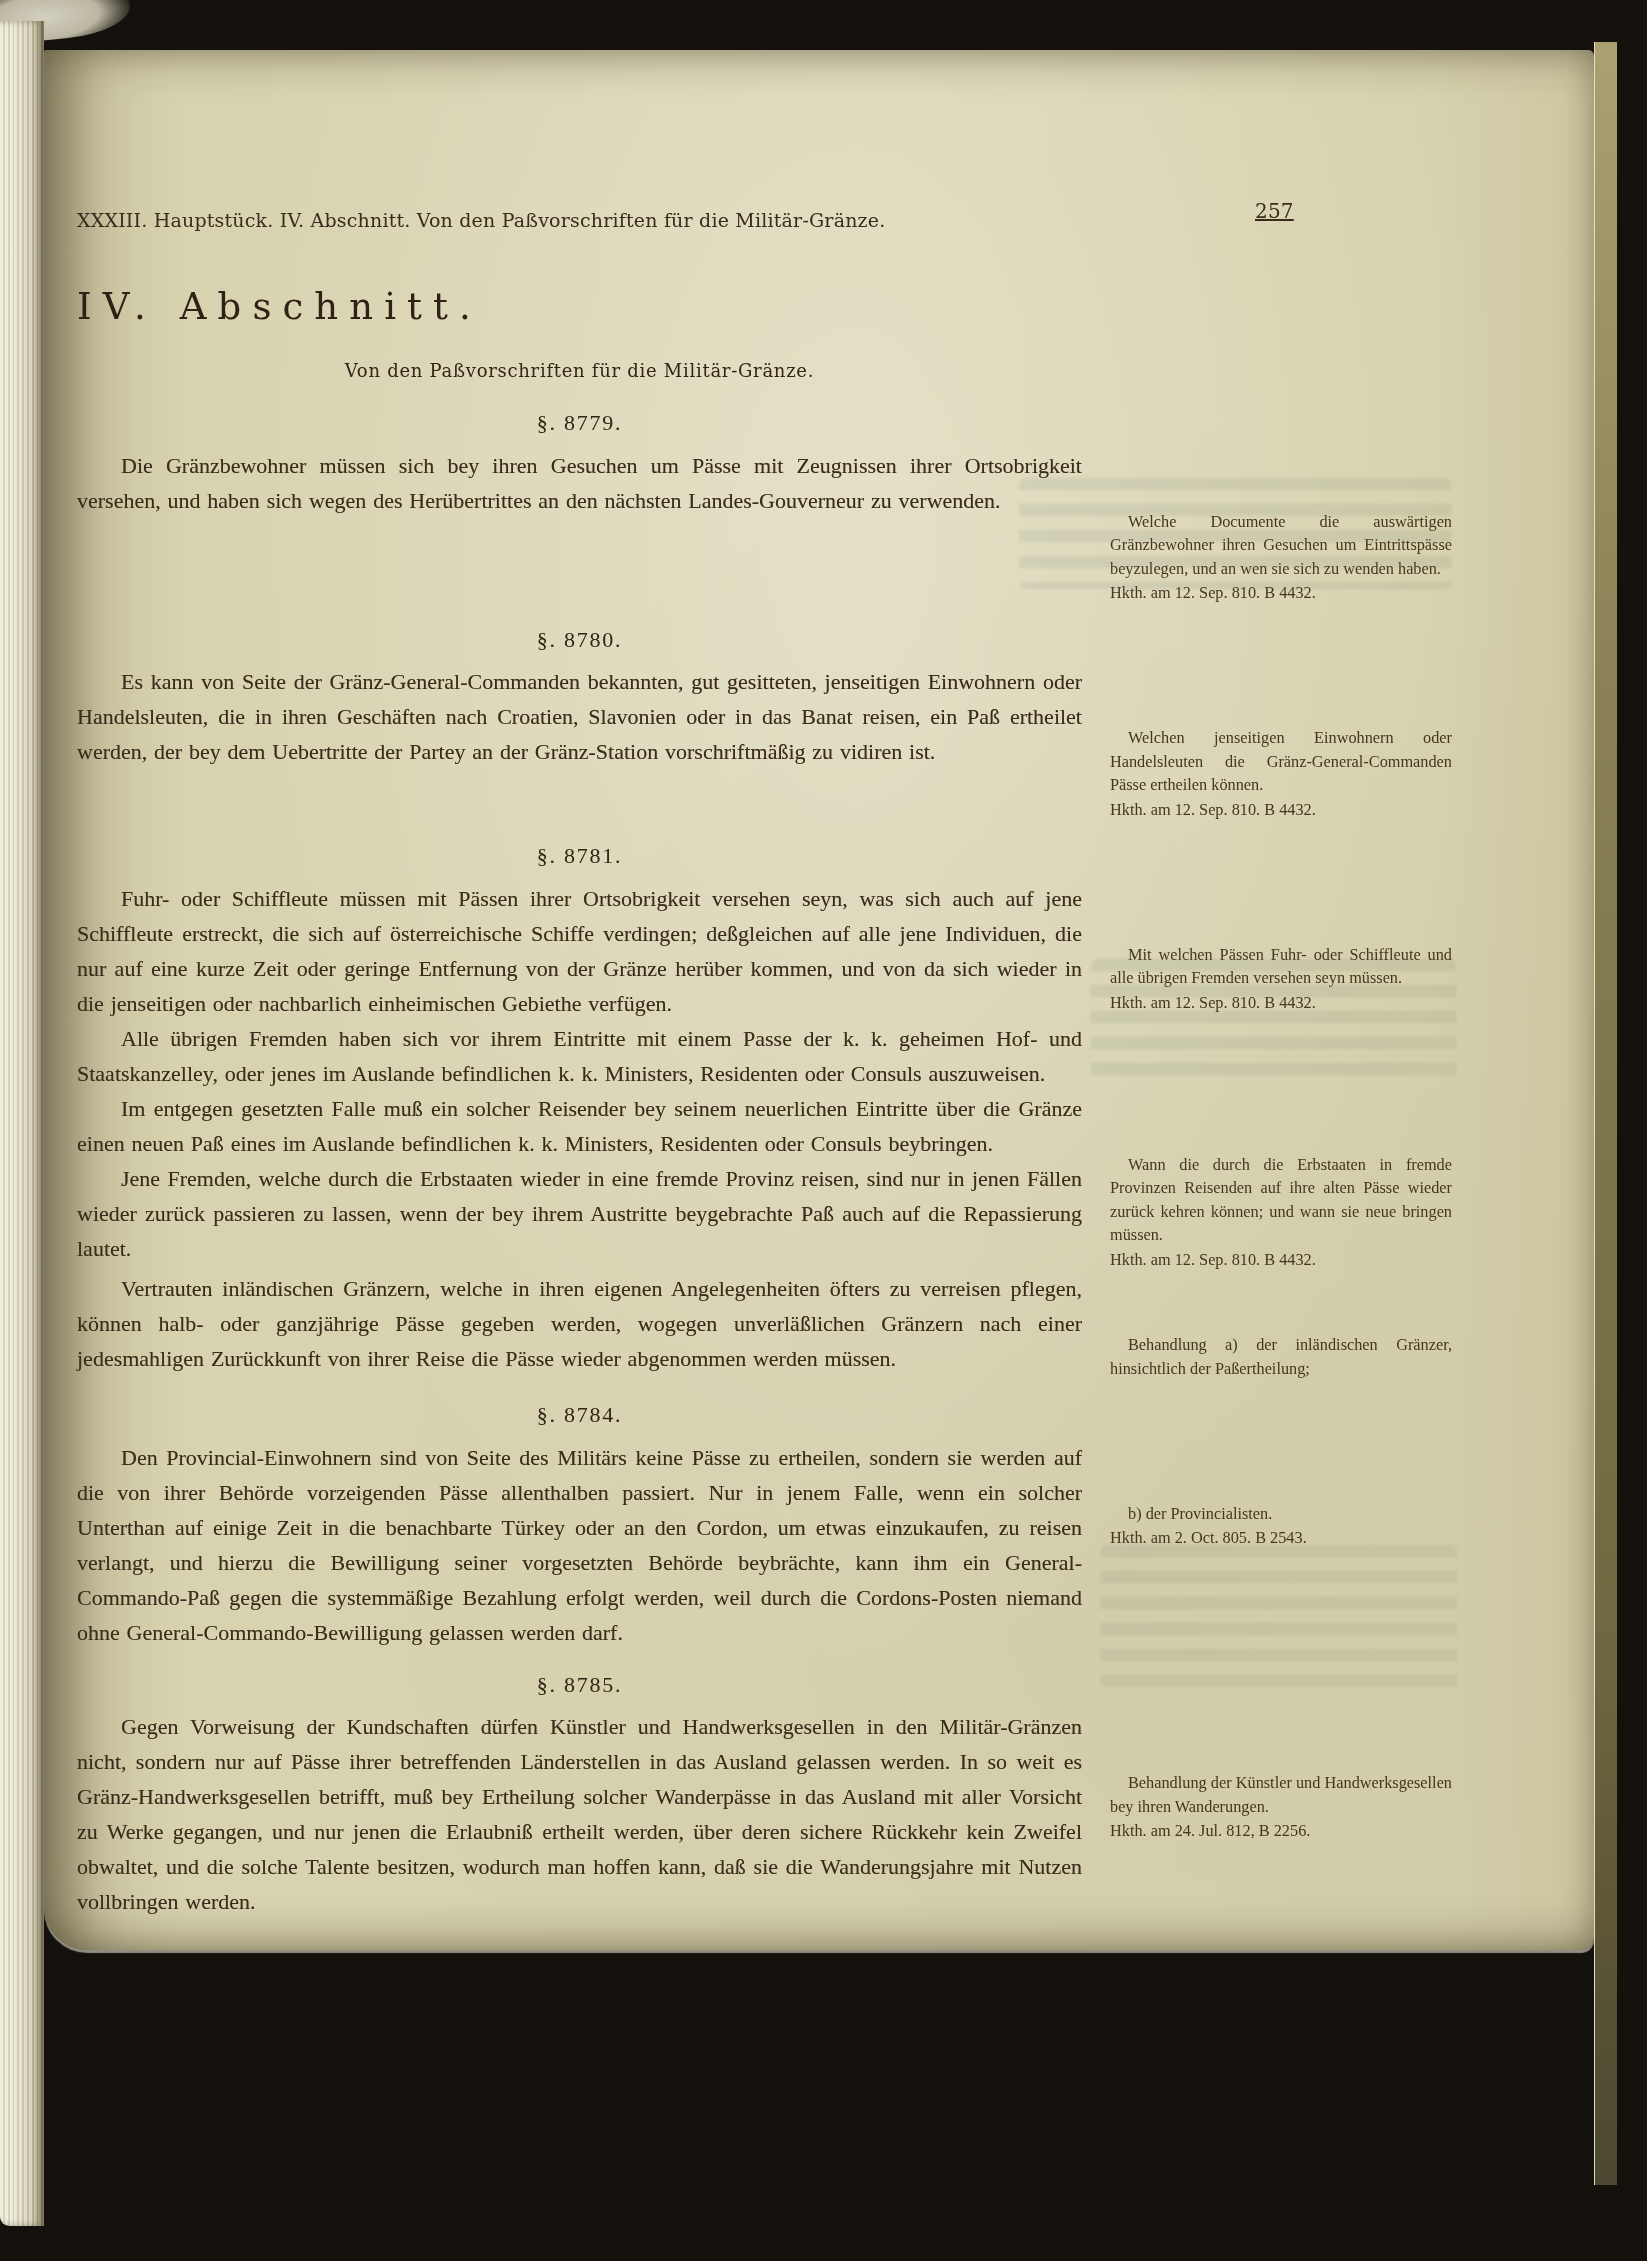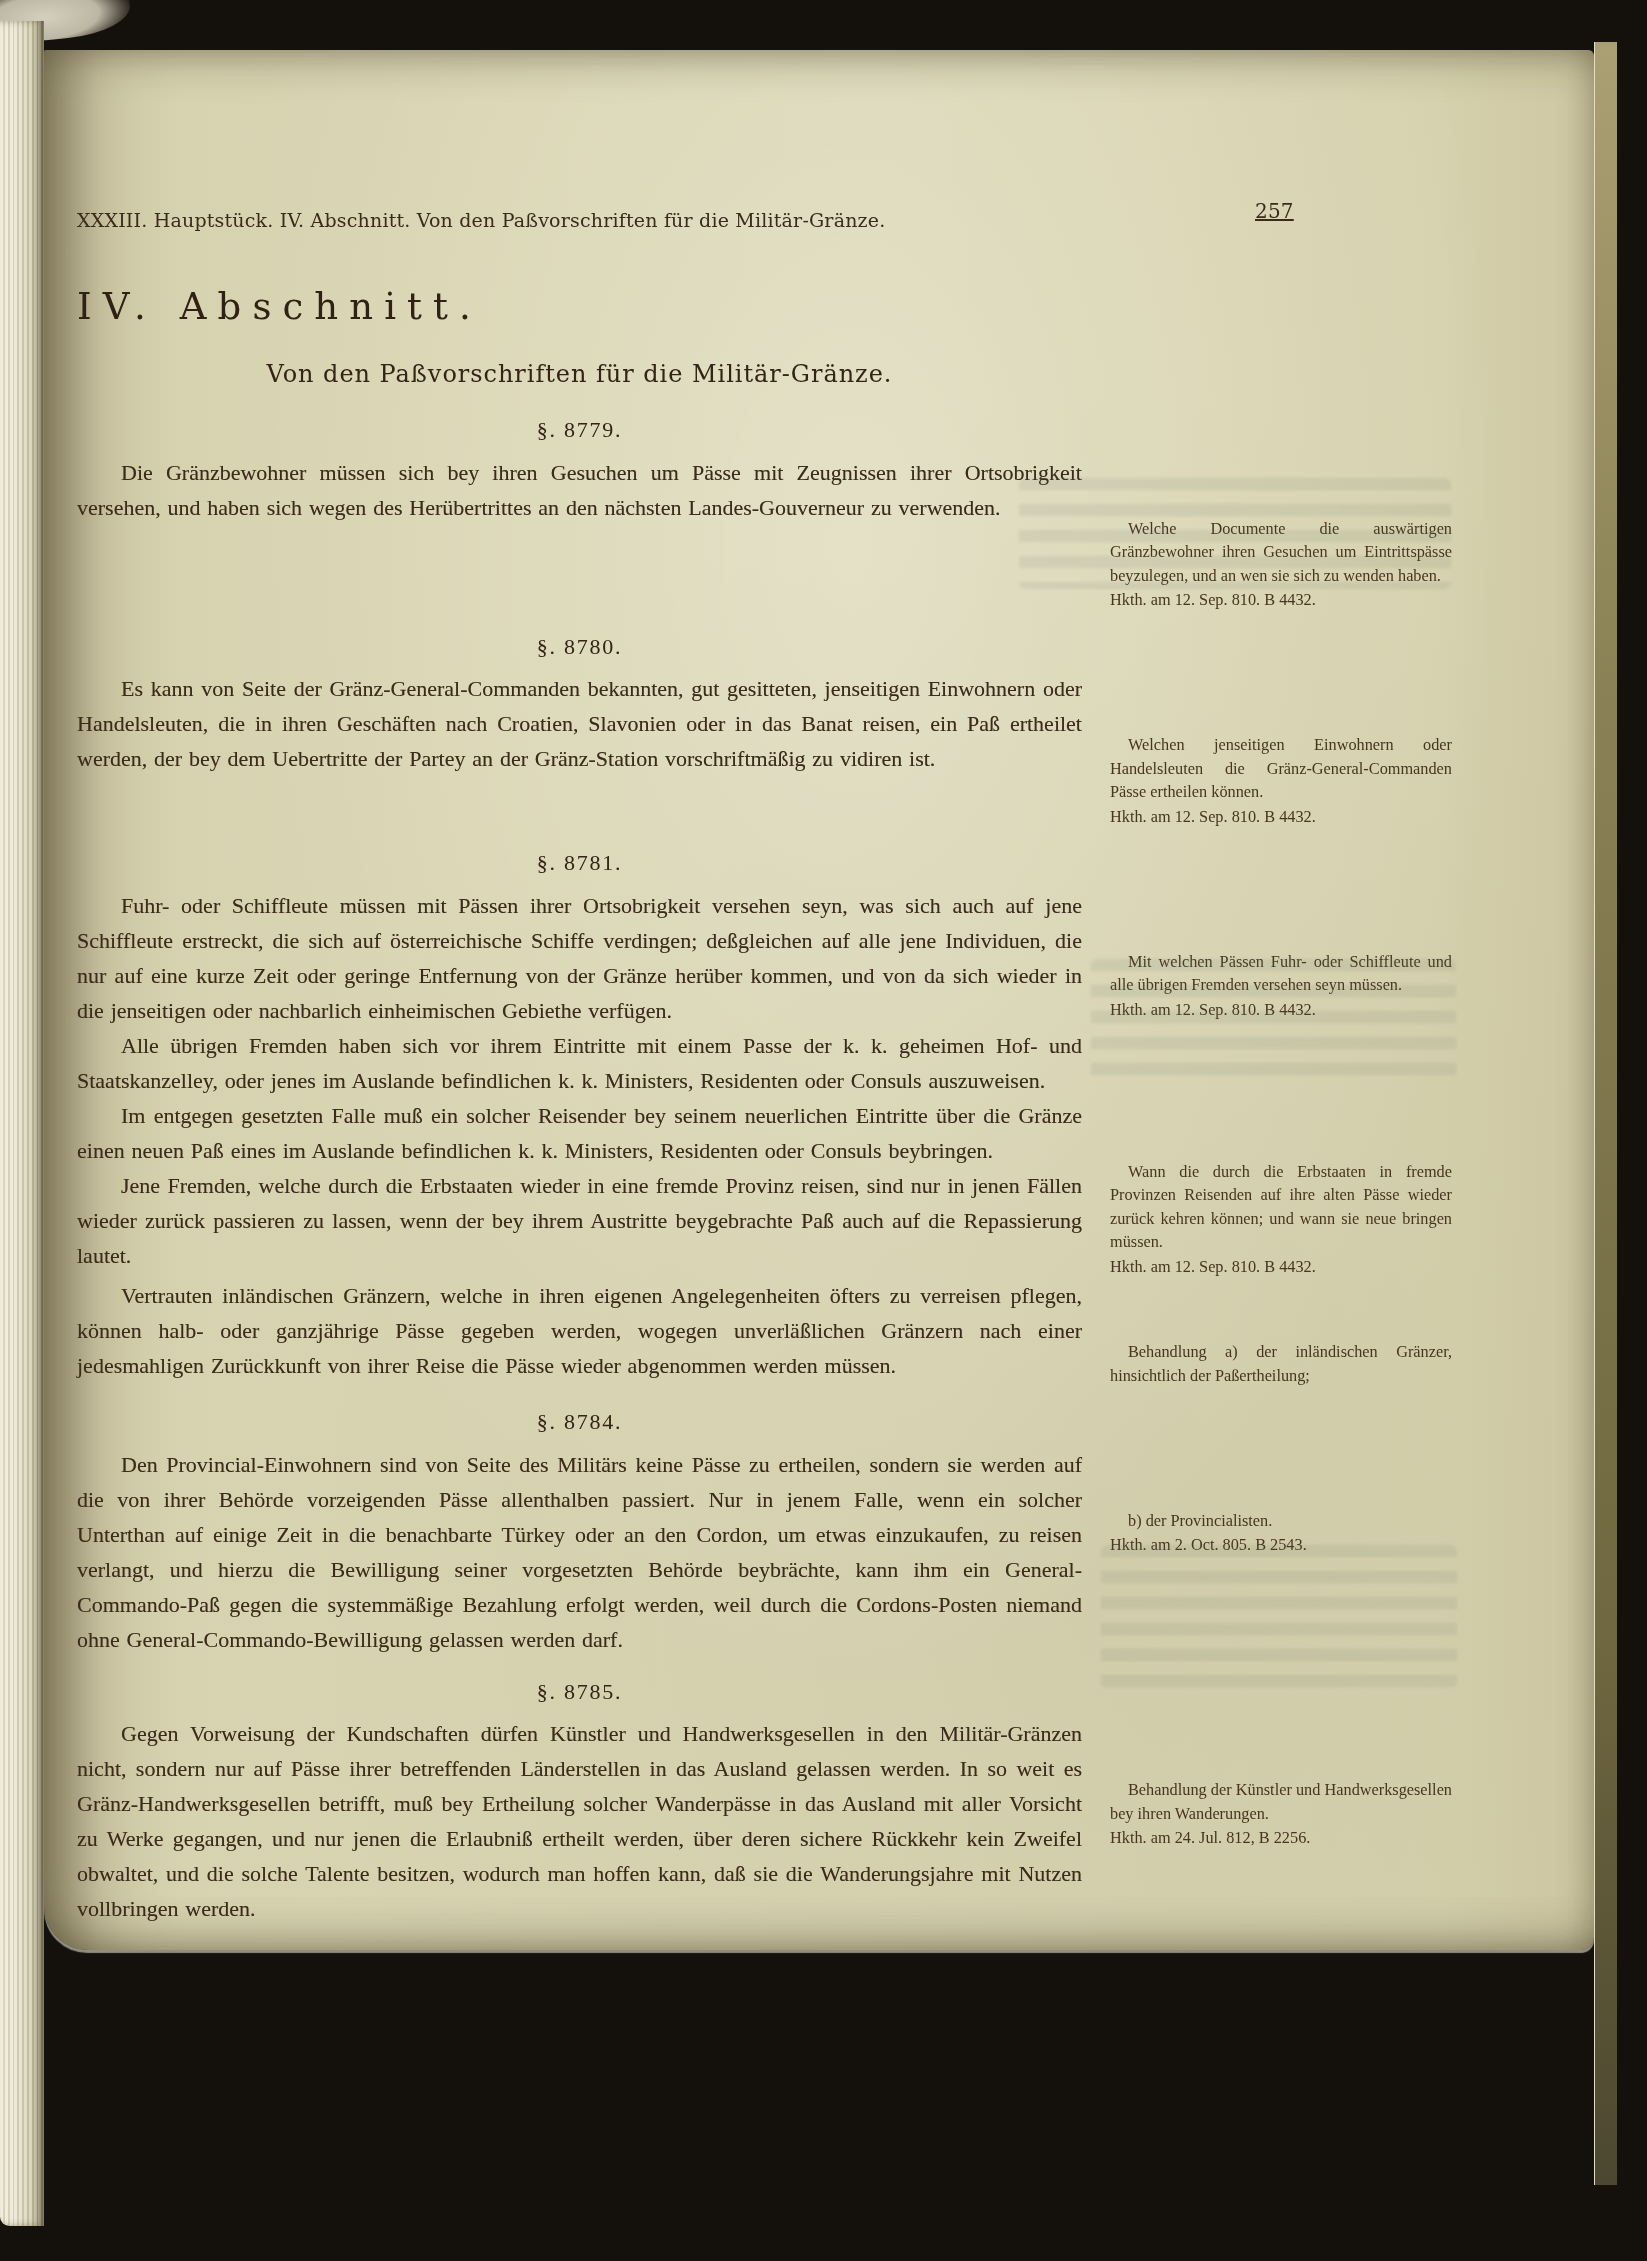--- a/index.html
+++ b/index.html
@@ -63,21 +63,21 @@
   }
   .running-header{position:absolute;left:0;top:0;}
   .page-number{position:absolute;left:1178px;top:-10.6px;font-size:20px;text-decoration:underline;}
 
   .doc-title{
     width:1005px;margin:49px 0 0 33px;text-align:left;
     font-size:37px;letter-spacing:.30em;color:#2f2113;
   }
   .doc-subtitle{
     width:1005px;margin:32px 0 0 33px;text-align:center;
-    font-size:24px;letter-spacing:.04em;color:#332415;
+    font-size:18px;letter-spacing:.04em;color:#332415;
   }
 
   .sections{margin-top:6.7px;}
   .section{display:grid;grid-template-columns:1005px 370px;margin-left:33px;font-family:Liberation Serif, serif;}
   .sec-label{
     grid-column:1;text-align:center;font-size:22px;letter-spacing:.08em;
     margin:22px 0 11.5px;color:#332415;
   }
   .sec-paras{grid-column:1;}
   .body-para{

